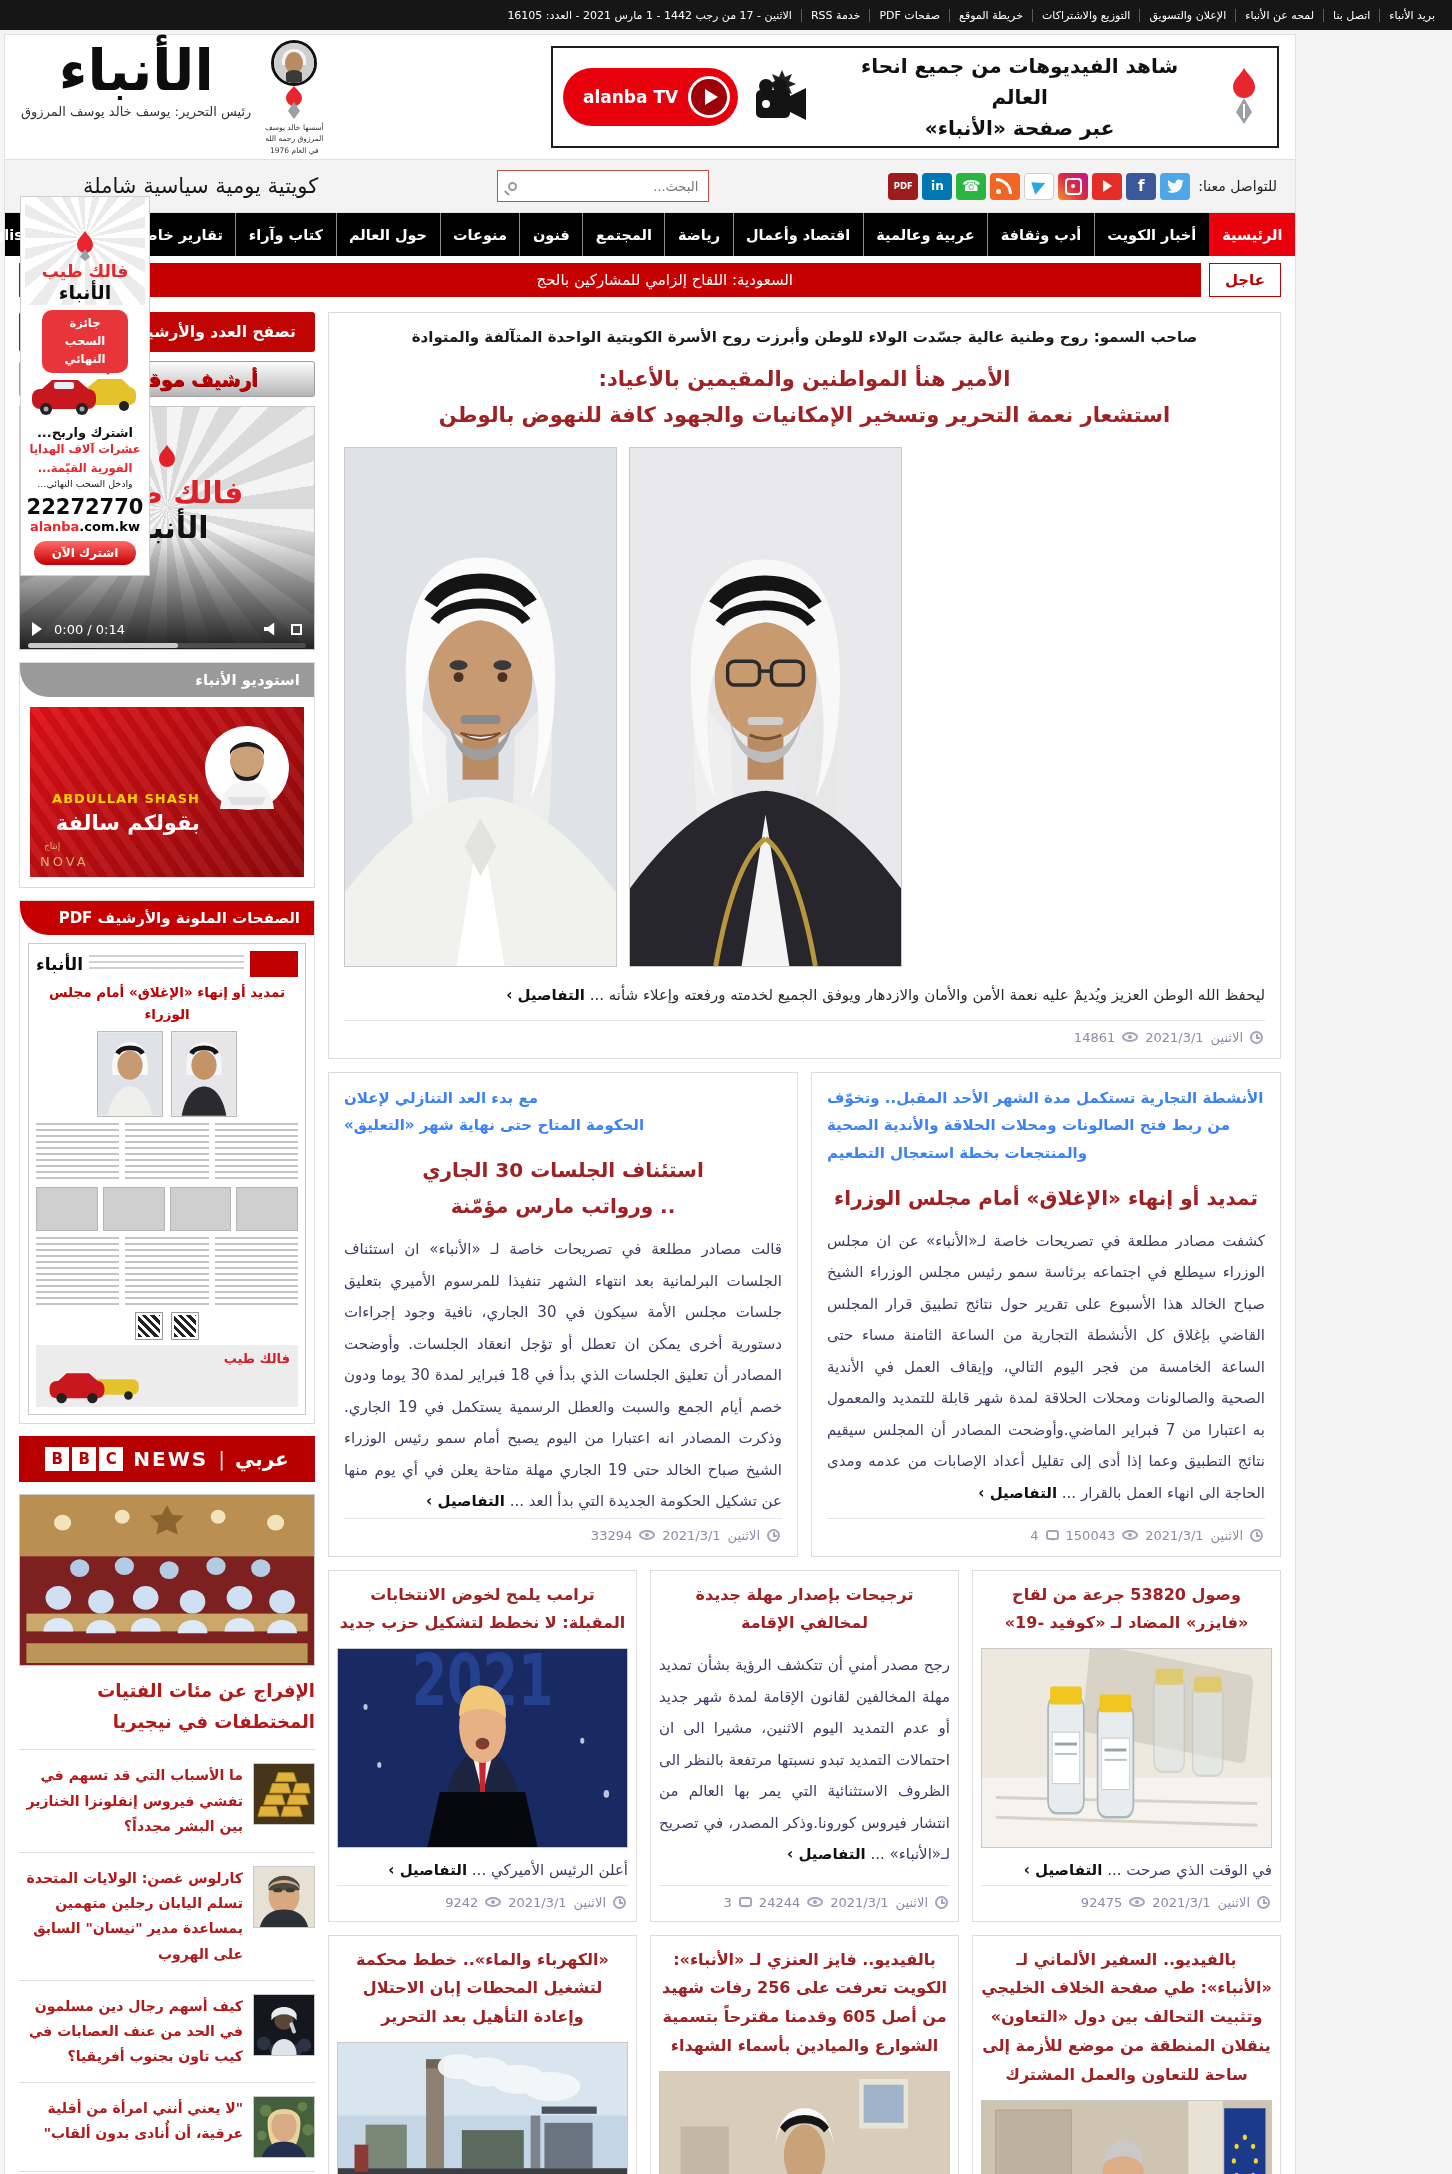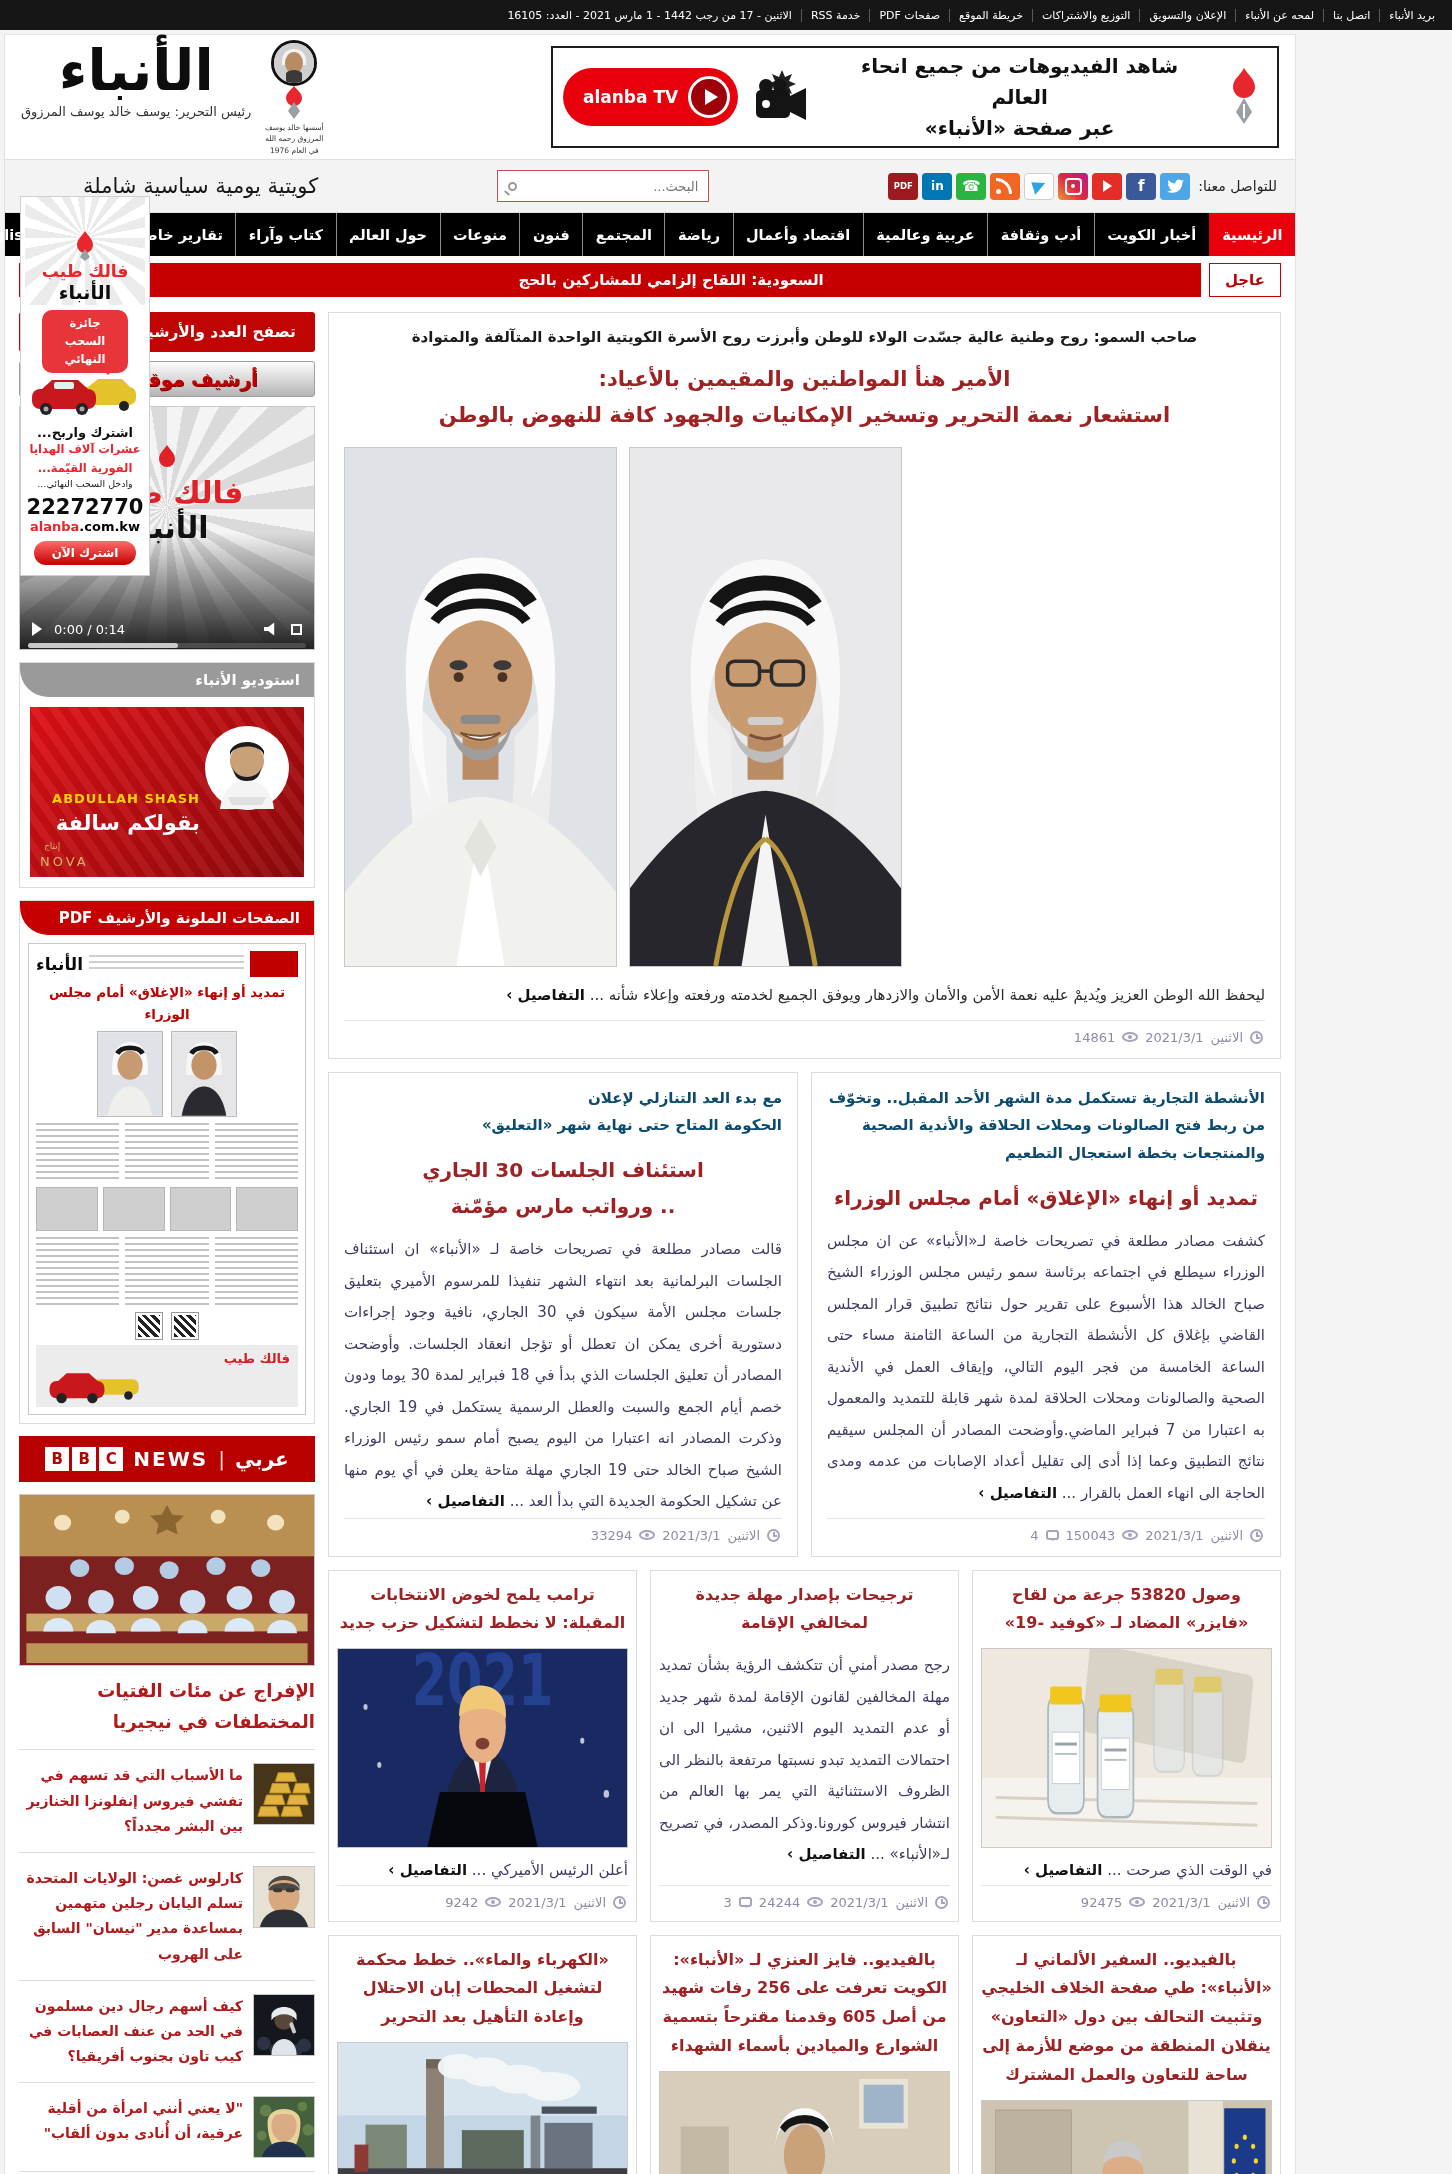--- a/index.html
+++ b/index.html
@@ -50,21 +50,21 @@
 .i-mag::after{content:"";position:absolute;width:6px;height:2px;background:#9a9a9a;transform:rotate(40deg);left:-6px;top:8px}
 .tagline{font-size:21px;color:#161616;margin-left:60px;white-space:nowrap}
 
 .mainnav{background:#000;display:flex;height:43px;align-items:stretch}
 .mainnav a{color:#fff;display:flex;align-items:center;padding:0 12.5px;font-size:14.5px;font-weight:bold;border-left:1px solid rgba(255,255,255,.55);white-space:nowrap}
 .mainnav a.active{background:#e8000d;border-left-color:#e8000d}
 .mainnav a:last-child{border-left:none}
 
 .breaking{display:flex;gap:8px;padding:7px 14px;background:#fff;align-items:stretch}
 .urgent{border:1px solid #c00000;color:#c00000;font-weight:bold;font-size:15px;padding:7px 15px;background:#fff;display:flex;align-items:center}
-.ticker{flex:1;background:#c60000;color:#fff;font-weight:bold;font-size:15px;display:flex;align-items:center;padding:0 8px}
+.ticker{flex:1;background:#c60000;color:#fff;font-weight:normal;font-size:15px;display:flex;align-items:center;padding:0 8px}
 .ticker .t-main{margin:0 auto}
 .ticker .t-sep{padding:0 26px}
 
 .content{display:flex;gap:13px;padding:8px 14px 16px;background:#fff;align-items:flex-start}
 .maincol{flex:1;min-width:0}
 .aside{width:296px;flex:none}
 .panel{border:1px solid #dcdcdc;background:#fff;padding:12px 15px;display:flex;flex-direction:column}
 
 .lead-kicker{font-size:15px;font-weight:bold;color:#1b1b1b;text-align:center;margin-bottom:10px;line-height:1.7}
 .hl{color:#9e2123;font-weight:bold;text-align:center}
@@ -80,21 +80,21 @@
 .i-clock{width:13px;height:13px;border:2px solid #a4a4bd;border-radius:50%}
 .i-clock::after{content:"";position:absolute;left:4px;top:1px;width:2px;height:4px;background:#a4a4bd}
 .i-clock::before{content:"";position:absolute;left:4px;top:4px;width:4px;height:2px;background:#a4a4bd}
 .i-eye{width:16px;height:10px;border:2px solid #a4a4bd;border-radius:50%}
 .i-eye::after{content:"";position:absolute;left:4px;top:1px;width:4px;height:4px;border-radius:50%;background:#a4a4bd}
 .i-comm{width:13px;height:10px;border:2px solid #a4a4bd;border-radius:3px}
 .i-comm::after{content:"";position:absolute;bottom:-6px;right:1px;border:3px solid transparent;border-top-color:#a4a4bd}
 
 .row2{display:flex;gap:13px;margin-top:13px;align-items:stretch}
 .row2 .panel{flex:1;min-width:0}
-.kicker2{color:#0c4a6e;font-weight:bold;font-size:15px;text-align:right;line-height:1.85}
+.kicker2{color:#3b82f6;font-weight:bold;font-size:15px;text-align:left;line-height:1.85}
 .h2x{font-size:20px;line-height:1.8;margin:12px 0 10px}
 .body2{font-size:15px;color:#3c3c64;line-height:2.1;text-align:justify}
 
 .cards{display:flex;gap:13px;margin-top:13px;align-items:stretch}
 .card{flex:1;min-width:0;border:1px solid #dcdcdc;background:#fff;padding:10px 8px;display:flex;flex-direction:column}
 .card .title{color:#9e2123;font-weight:bold;font-size:16px;text-align:center;line-height:1.8}
 .thumb{margin:10px 0 8px;height:200px;border:1px solid #c9c9c9;overflow:hidden;position:relative;background:#ddd}
 .thumb svg{width:100%;height:100%;display:block}
 .teaser{font-size:15px;color:#3c3c64;line-height:1.9}
 

